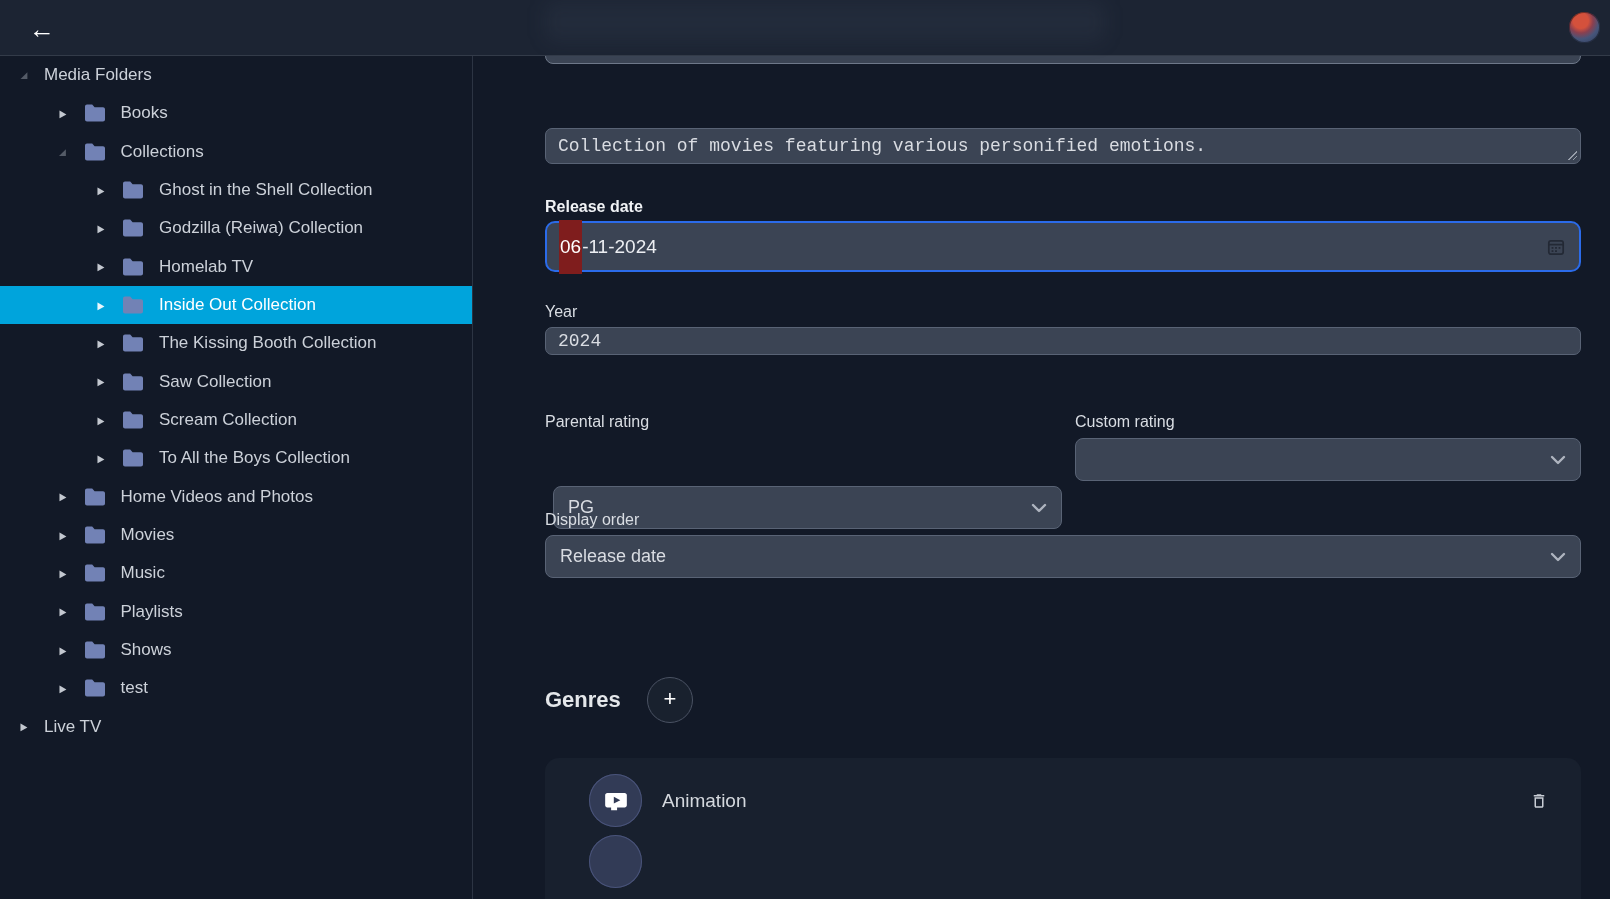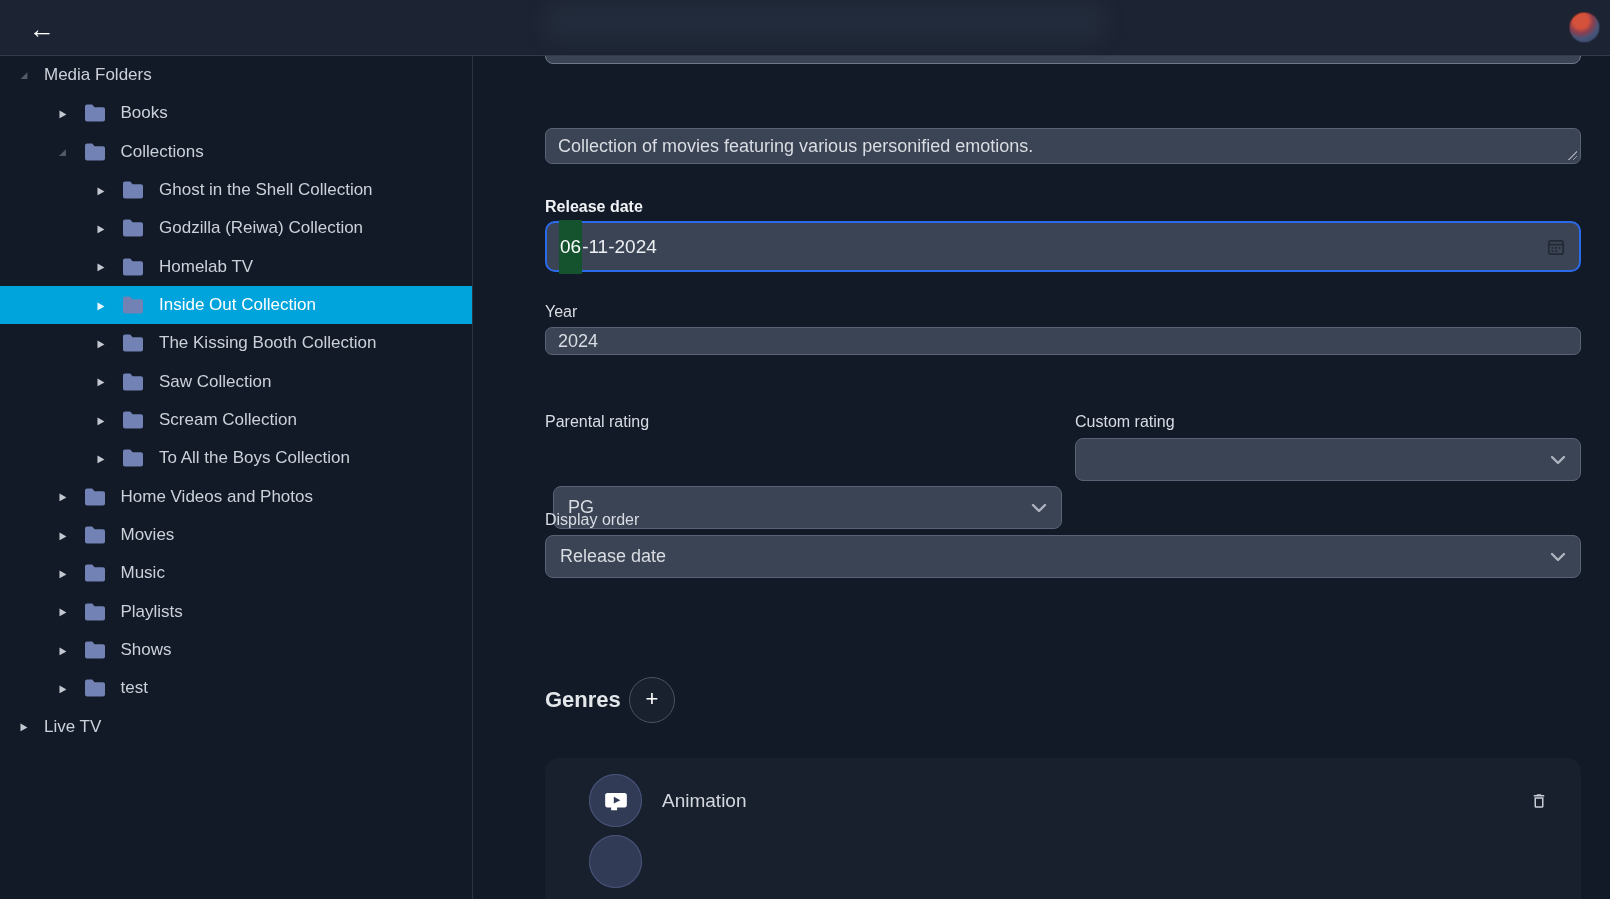--- a/index.html
+++ b/index.html
@@ -33,51 +33,51 @@
   .tree-label { pointer-events:none; }
 
   
   .main { position:absolute; left:473px; top:0; right:0; bottom:0; }
   .fg { position:absolute; left:72px; width:1036px; }
 
   .field-label { font-size:16px; color:#d9dde3; }
   .field-label.bold { font-weight:700; color:#f0f2f5; }
 
   .tbox { background:#3b4454; border:1px solid #596375; border-radius:7px;
-          display:flex; align-items:center; padding:0 12px; color:#d9dce2; font-size:18px; }
+          display:flex; align-items:center; padding:0 12px; color:#d9dce2; font-size:18px;font-family:Liberation Mono, monospace; }
   .ghost-top { top:12px; height:52px; border-color:#6e7889; border-radius:8px; }
 
   .overview-box { top:128px; height:36px; position:relative; }
   .resize-handle { position:absolute; right:3px; bottom:3px; width:10px; height:10px;
       background:
         linear-gradient(135deg, transparent 0 55%, #979eaa 55% 63%, transparent 63% 76%, #979eaa 76% 84%, transparent 84%);
   }
 
   .date-input { top:221px; height:51px; background:#3b4454; border:2px solid #2b6bea; border-radius:10px;
                 display:flex; align-items:center; padding:0 12px; font-size:19px; color:#eceef2; }
-  .date-seg-sel { background:#14532d; color:#ffffff; padding:16px 1px; }
+  .date-seg-sel { background:#7f1d1d; color:#ffffff; padding:16px 1px; }
   .cal-btn { margin-left:auto; width:22px; height:22px; display:flex; align-items:center; justify-content:center;
              background:transparent; border:none; cursor:pointer; }
 
   .year-box { top:327px; height:28px; }
 
   .selectbox { background:#3b4454; border:1px solid #596375; border-radius:8px; height:43px;
                display:flex; align-items:center; padding:0 14px; color:#d9dce2; font-size:18px; cursor:pointer; }
   .selectbox .chev { margin-left:auto; }
   .sel-parental { position:absolute; left:80px; top:438px; width:509px;margin-top:48px; }
   .sel-custom   { position:absolute; left:602px; top:438px; width:506px; }
   .sel-display  { position:absolute; left:72px; top:535px; width:1036px; }
 
   .lab-overview { top:101px; } .lab-release { top:198px; } .lab-year { top:303px; }
   .lab-parental { position:absolute; left:72px;  top:413px; }
   .lab-custom   { position:absolute; left:602px; top:413px; }
   .lab-display  { top:511px; }
 
   
-  .genres-head { top:677px; display:flex; align-items:center; gap:8px; }
+  .genres-head { top:677px; display:flex; align-items:center; gap:26px; }
   .genres-title { font-size:22px; font-weight:700; color:#e4e7ea; }
   .add-btn { width:46px; height:46px; border-radius:50%; background:rgba(30,38,52,.6);
              border:1px solid #4a5263; color:#ffffff; font-size:22px; font-weight:400;
              display:flex; align-items:center; justify-content:center; cursor:pointer; padding-bottom:2px; }
   .genres-card { top:758px; height:230px; background:#18202e; border-radius:14px; padding:12px 30px 0 44px; }
   .genre-row { display:flex; align-items:center; height:61px; }
   .genre-avatar { width:53px; height:53px; border-radius:50%; background:#323b56;
                   box-shadow:0 0 0 1px #49537a inset; flex:none;
                   display:flex; align-items:center; justify-content:center; }
   .genre-label { margin-left:20px; font-size:19px; color:#d4d8de; }

